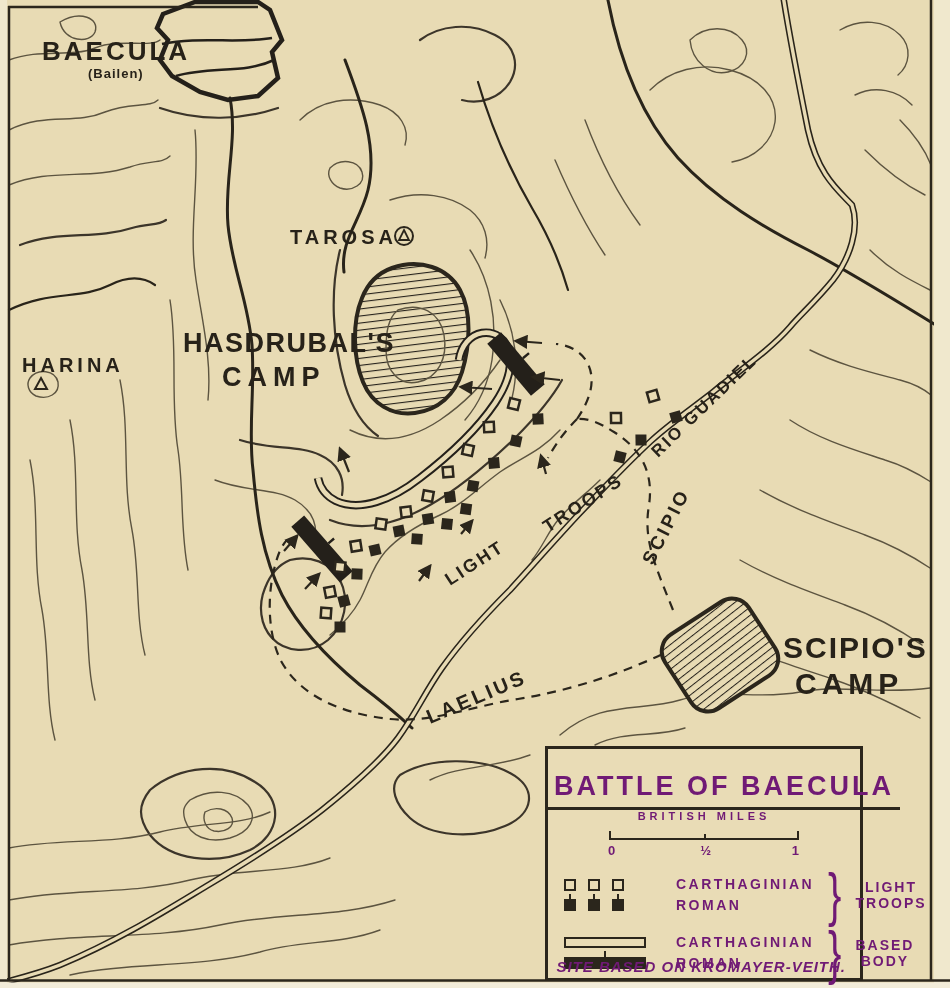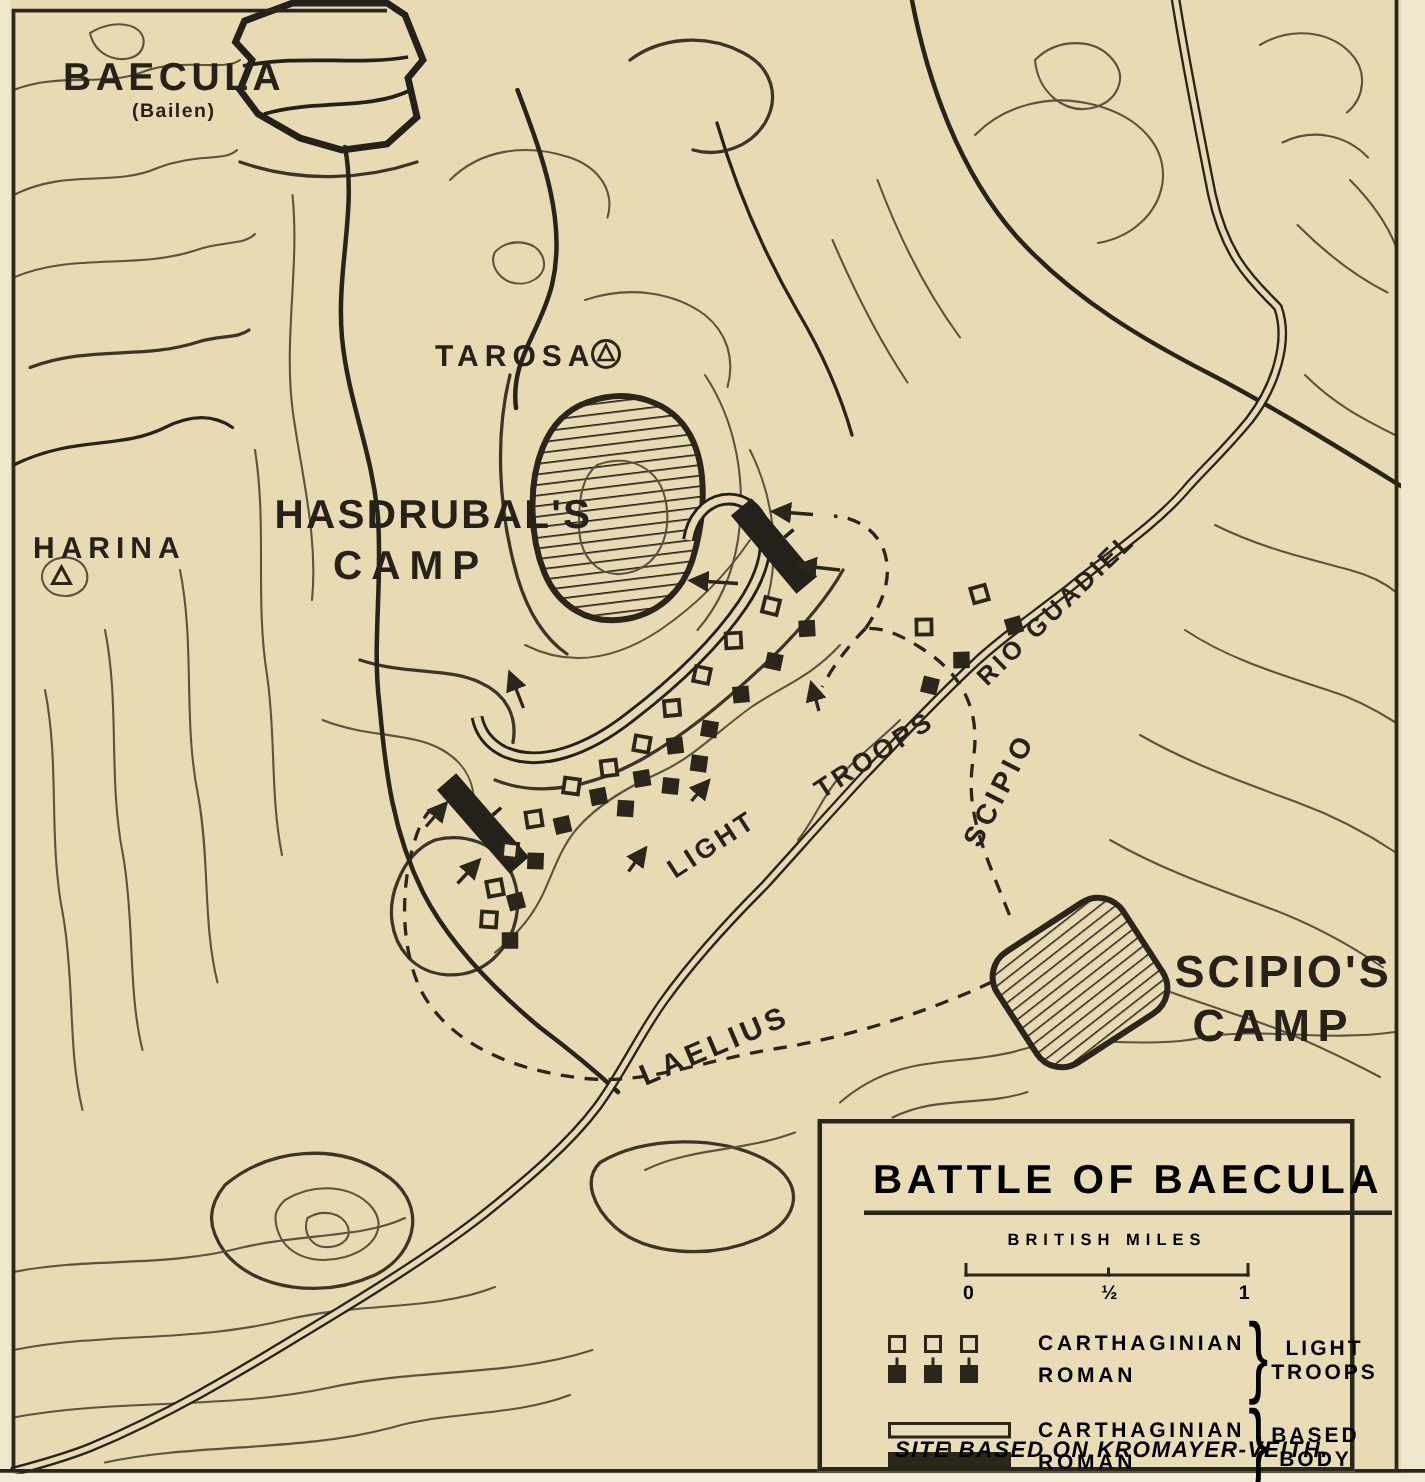--- a/index.html
+++ b/index.html
@@ -24,37 +24,37 @@
   .band-inner{fill:none;stroke:#e8dbb4;stroke-width:4.6;}
   .roman-bar rect{fill:#24201a;}
   .roman-bar line{stroke:#24201a;stroke-width:2.4;}
   .arrow{fill:none;stroke:#2b261c;stroke-width:2.2;}
   #g-carth-light rect{fill:#e8dbb4;stroke:#2b261c;stroke-width:2.5;}
   #g-roman-light rect{fill:#2b261c;}
   .map-label{fill:#272219;font-weight:bold;}
   .symb{fill:none;stroke:#2b261c;stroke-width:2;}
   
   #legend{
-    position:absolute;left:545px;top:746px;width:358px;height:235px;
+    position:absolute;left:545px;top:746px;width:318px;height:235px;
     background:#e9dcb6;border:3px solid #2b261c;box-sizing:border-box;
-    color:#000000;z-index:5;padding-left:28px;
+    color:#701a75;z-index:5;
   }
   .lg-title{margin:22px auto 0;width:max-content;text-align:center;
     font-size:27px;font-weight:bold;letter-spacing:3px;
     border-bottom:3px solid #2b261c;padding:0 6px 5px;}
-  .lg-miles{margin-top:11px;text-align:center;font-size:11px;font-weight:bold;letter-spacing:4px;}
+  .lg-miles{margin-top:0;text-align:center;font-size:11px;font-weight:bold;letter-spacing:4px;}
   .lg-scale{position:relative;width:190px;height:26px;margin:8px auto 0;}
   .lg-scale .bar{position:absolute;left:0;right:0;top:8px;height:2px;background:#2b261c;}
   .lg-scale .tick{position:absolute;width:2px;background:#2b261c;top:1px;height:9px;}
   .lg-scale .tick.mid{left:50%;top:4px;height:6px;}
   .lg-scale .tick.l{left:0;} .lg-scale .tick.r{right:0;}
   .lg-scale .num{position:absolute;top:13px;font-size:13px;font-weight:bold;}
   .lg-scale .num.n0{left:-1px;} .lg-scale .num.nh{left:48%;} .lg-scale .num.n1{right:0;}
   .lg-rows{margin:16px 0 0 16px;}
-  .lg-row{display:flex;align-items:center;margin-bottom:13px;}
+  .lg-row{display:flex;align-items:center;gap:12px;margin-bottom:13px;}
   .sym-col{width:100px;flex:0 0 100px;}
   .sq-line{display:flex;gap:12px;}
   .sq{width:12px;height:12px;box-sizing:border-box;}
   .sq.open{border:2.5px solid #2b261c;background:#e9dcb6;}
   .sq.fill{background:#2b261c;position:relative;margin-top:8px;}
   .sq.fill::before{content:"";position:absolute;left:5px;top:-5px;width:2px;height:5px;background:#2b261c;}
   .bar-open{width:82px;height:11px;border:2.5px solid #2b261c;box-sizing:border-box;background:#e9dcb6;margin-bottom:9px;}
   .bar-fill{width:82px;height:12px;background:#2b261c;position:relative;}
   .bar-fill::before{content:"";position:absolute;left:40px;top:-6px;width:2px;height:6px;background:#2b261c;}
   .names-col{flex:0 0 135px;font-size:14px;font-weight:bold;letter-spacing:2.5px;line-height:21px;}

